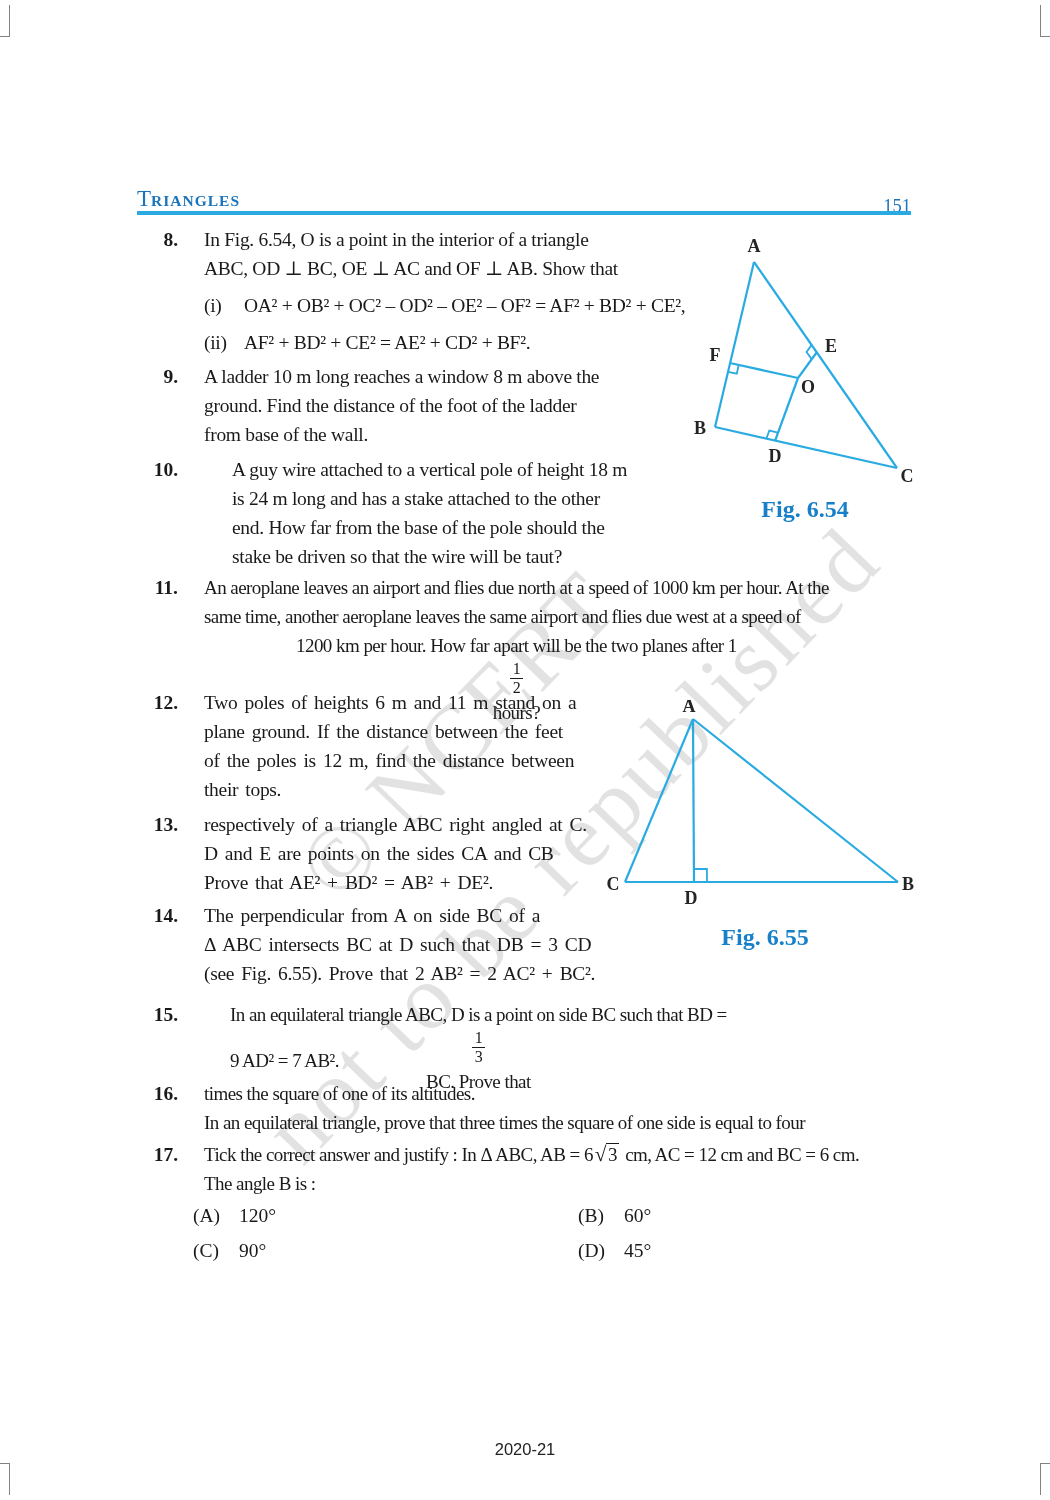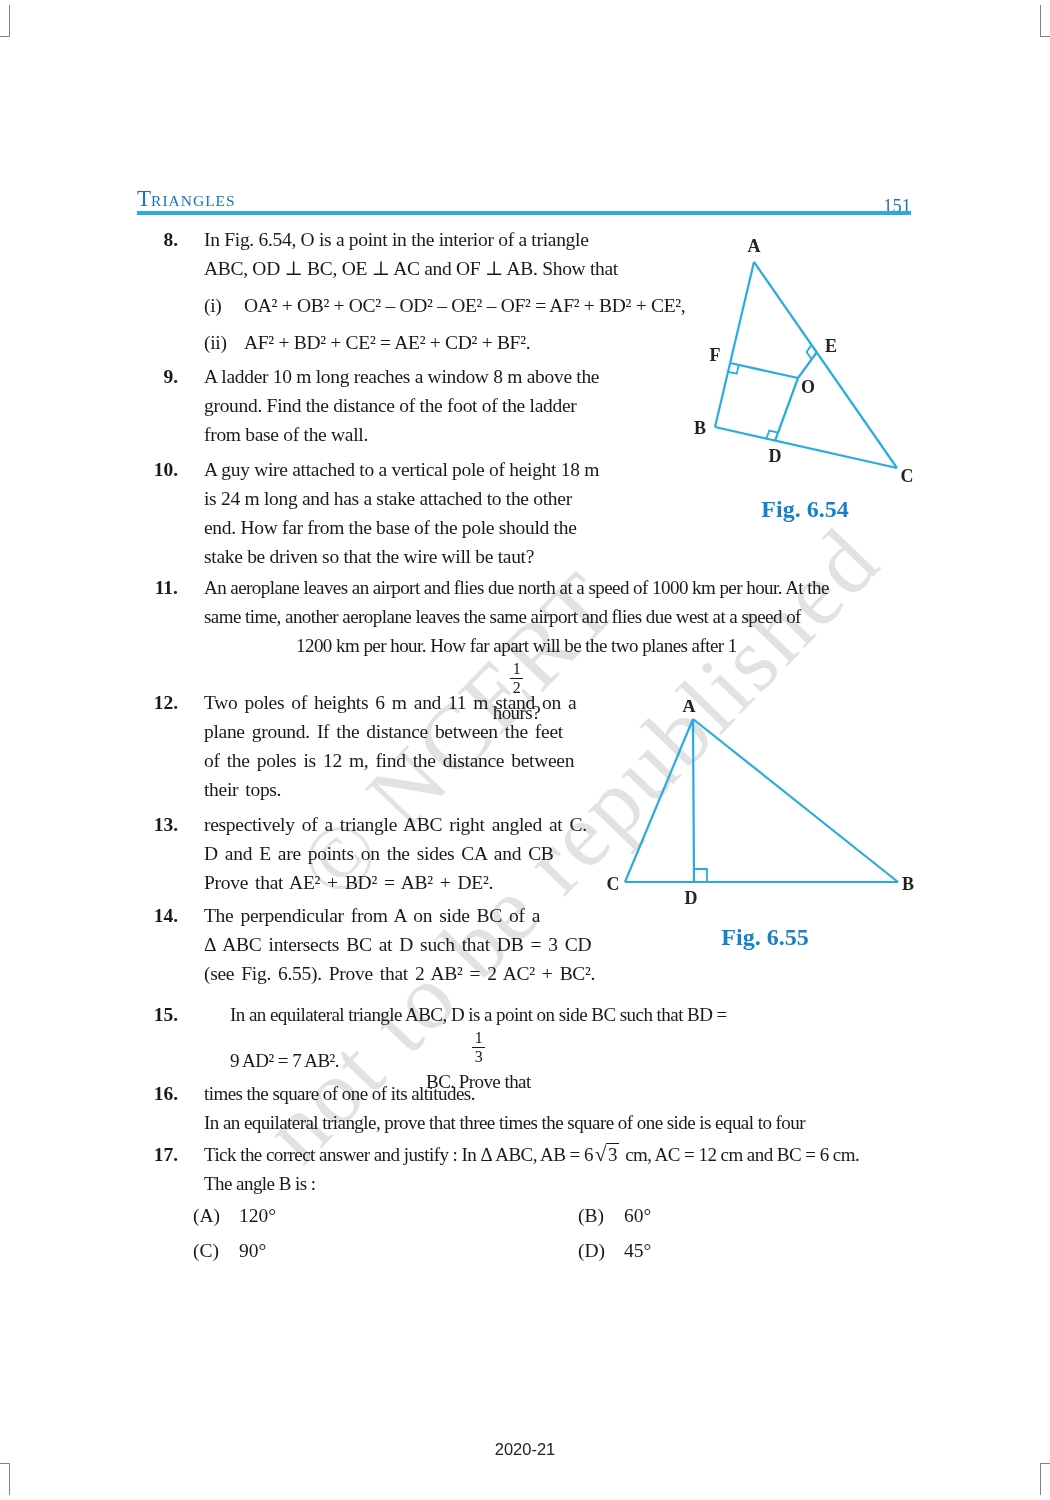--- a/index.html
+++ b/index.html
@@ -15,21 +15,21 @@
 
   
   #watermark{position:absolute;left:40px;top:340px;width:950px;height:900px;display:flex;
              align-items:center;justify-content:center;z-index:0;pointer-events:none;}
   #watermark .wminner{transform:rotate(-46deg);text-align:center;font-size:92px;line-height:1.72;
              color:#e2e2e2;letter-spacing:3px;white-space:nowrap;font-family:"Liberation Serif",serif;}
 
   
   #header-title{position:absolute;left:137px;top:186px;color:#1b75bc;z-index:2;}
   #header-title .cap{font-size:23px;}
-  #header-title .rest{font-size:15.5px;letter-spacing:1px;}
+  #header-title .rest{font-size:15.5px;letter-spacing:1px;font-weight:bold;}
   #page-number{position:absolute;right:139px;top:188px;color:#1b75bc;font-size:18.5px;z-index:2;margin-top:8px;}
   #header-rule{position:absolute;left:137px;top:211px;width:774px;height:4px;background:#29abe2;z-index:2;}
 
   
   .question{position:absolute;left:148px;display:flex;z-index:2;}
   .qnum{width:30px;text-align:right;font-weight:bold;flex:none;font-size:19.5px;line-height:29px;}
   .qbody{margin-left:26px;}
   .line{white-space:nowrap;font-size:19.5px;line-height:29px;letter-spacing:-0.3px;}
   .wide .line{font-size:19px;letter-spacing:-0.55px;}
   .just .line{word-spacing:2.5px;}
@@ -101,21 +101,21 @@
       </div>
     </div>
     <div class="question" style="top: 362px;">
       <span class="qnum">9.</span>
       <div class="qbody">
         <div class="line">A ladder 10 m long reaches a window 8 m above the</div>
         <div class="line">ground. Find the distance of the foot of the ladder</div>
         <div class="line">from base of the wall.</div>
       </div>
     </div>
-    <div class="question" style="top: 455px;">
+    <div class="question" style="top: 455px; gap: 28px;">
       <span class="qnum">10.</span>
       <div class="qbody">
         <div class="line">A guy wire attached to a vertical pole of height 18 m</div>
         <div class="line">is 24 m long and has a stake attached to the other</div>
         <div class="line">end. How far from the base of the pole should the</div>
         <div class="line">stake be driven so that the wire will be taut?</div>
       </div>
     </div>
     <div class="question wide" style="top: 573px;">
       <span class="qnum">11.</span>

